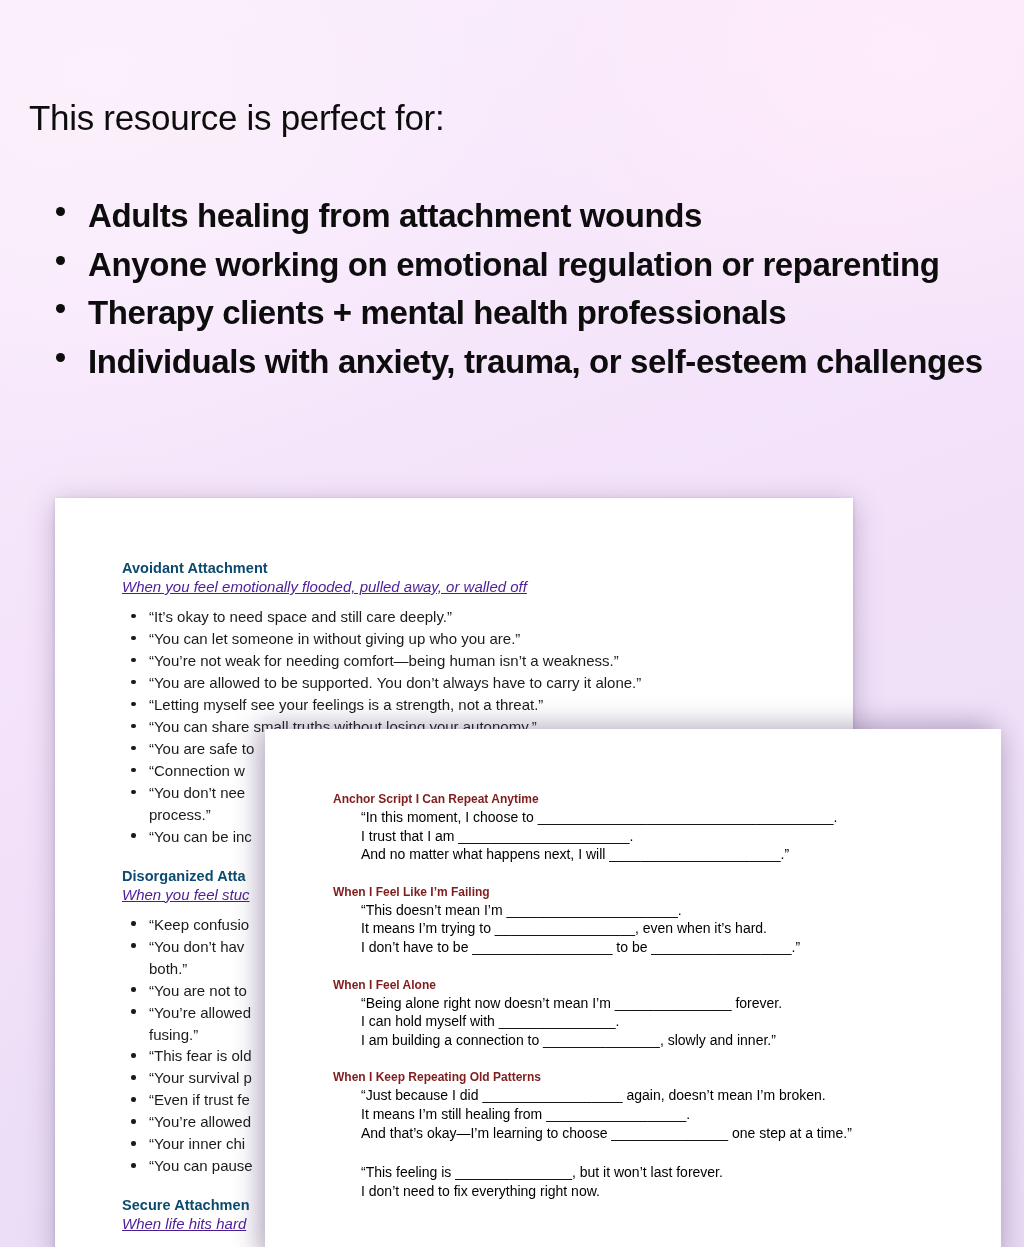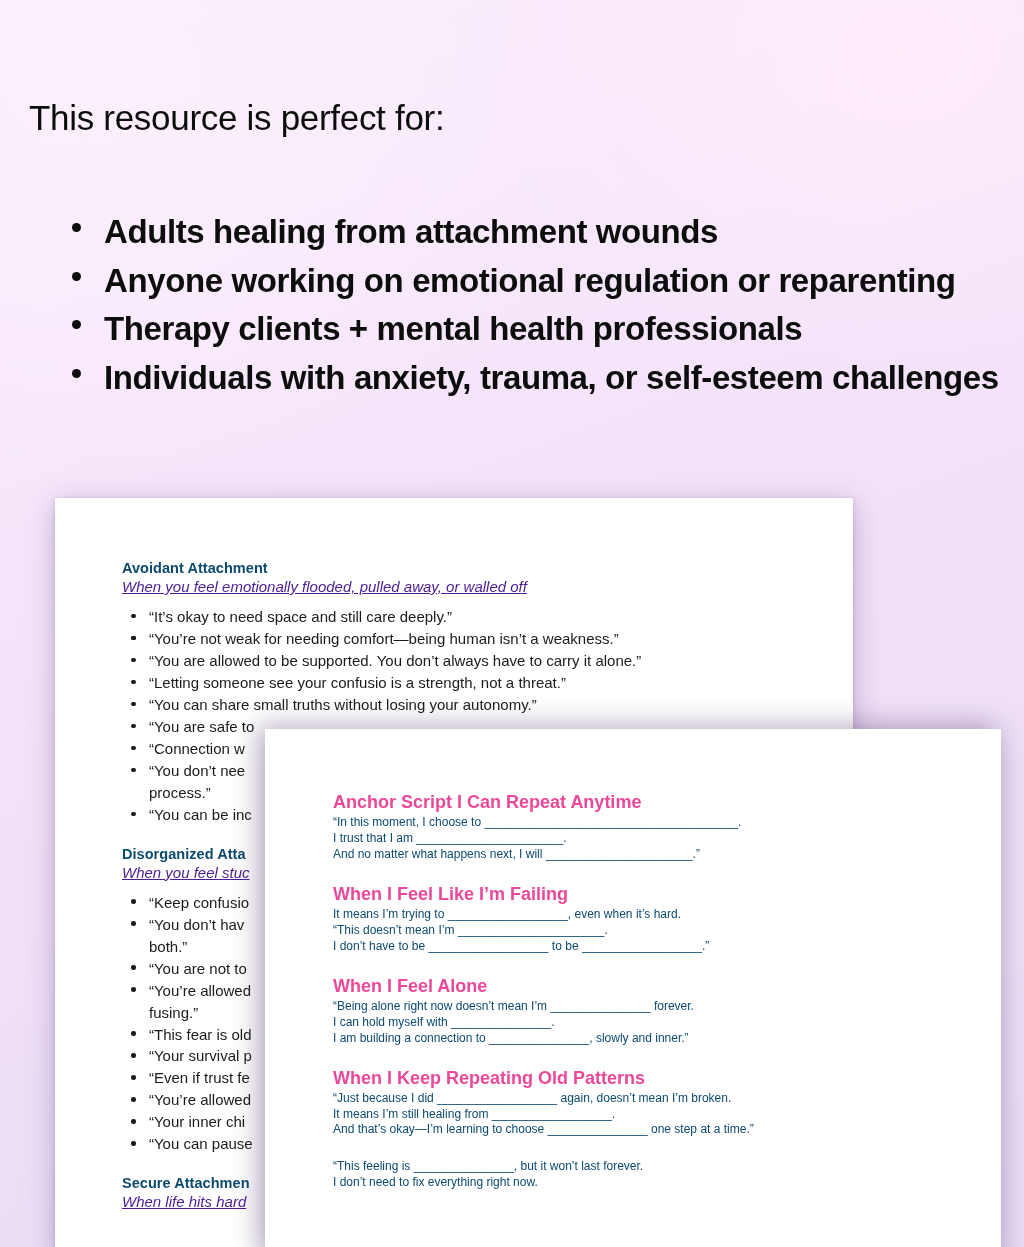--- a/index.html
+++ b/index.html
@@ -43,21 +43,21 @@
     font-weight: 400;
     letter-spacing: -0.3px;
     color: #0d0d0d;
     line-height: 1.12;
   }
   .promo-list {
     position: absolute;
     left: 44px;
     top: 192px;
     width: 950px;
-    margin: 16px;
+    margin: 0;
     padding: 0;
     list-style: none;
   }
   .promo-list li {
     position: relative;
     padding-left: 44px;
     font-size: 33px;
     font-weight: 700;
     color: #0d0d0d;
     line-height: 1.47;
@@ -142,30 +142,31 @@
     width: 4.5px;
     height: 4.5px;
     border-radius: 50%;
     background: #1b1b1b;
   }
 
   
   .script-block { margin-bottom: 21px; }
   .script-block:last-child { margin-bottom: 0; }
   .script-head {
-    font-size: 18px;
+    font-size: 12px;
     font-weight: 700;
-    color: #ec4899;
+    color: #7f1d1d;
     margin: 0 0 2px 0;
   }
   .script-line {
-    font-size: 12px;
+    font-size: 14px;
     line-height: 1.33;
-    color: #0c4a6e;
+    color: #000000;
     white-space: pre;
+    margin-left: 28px;
   }
 
   
   .bottom-fade {
     position: absolute;
     left: 0;
     right: 0;
     bottom: 0;
     height: 0;
     pointer-events: none;
@@ -199,24 +200,24 @@
   </div>
 
   <div class="doc doc-back">
     <div class="doc-inner-back">
 
       <div class="sec">
         <p class="sec-title">Avoidant Attachment</p>
         <p class="sec-sub">When you feel emotionally flooded, pulled away, or walled off</p>
         <ul class="sec-list">
           <li><span class="dot"></span><span>“It’s okay to need space and still care deeply.”</span></li>
-          <li><span class="dot"></span></li>
+          <li><span class="dot"></span><span>“You can let someone in without giving up who you are.”</span></li>
           <li><span class="dot"></span><span>“You’re not weak for needing comfort—being human isn’t a weakness.”</span></li>
           <li><span class="dot"></span><span>“You are allowed to be supported. You don’t always have to carry it alone.”</span></li>
-          <li><span class="dot"></span><span>“Letting someone see your confusio is a strength, not a threat.”</span></li>
+          <li><span class="dot"></span><span>“Letting myself see your feelings is a strength, not a threat.”</span></li>
           <li><span class="dot"></span><span>“You can share small truths without losing your autonomy.”</span></li>
           <li><span class="dot"></span><span>“You are safe to</span></li>
           <li><span class="dot"></span><span>“Connection w</span></li>
           <li><span class="dot"></span><span>“You don’t nee
 process.”</span></li>
           <li><span class="dot"></span><span>“You can be inc</span></li>
         </ul>
       </div>
 
       <div class="sec">
@@ -251,22 +252,22 @@
 
       <div class="script-block">
         <p class="script-head">Anchor Script I Can Repeat Anytime</p>
         <div class="script-line">“In this moment, I choose to ______________________________________.</div>
         <div class="script-line">I trust that I am ______________________.</div>
         <div class="script-line">And no matter what happens next, I will ______________________.”</div>
       </div>
 
       <div class="script-block">
         <p class="script-head">When I Feel Like I’m Failing</p>
+        <div class="script-line">“This doesn’t mean I’m ______________________.</div>
         <div class="script-line">It means I’m trying to __________________, even when it’s hard.</div>
-        <div class="script-line">“This doesn’t mean I’m ______________________.</div>
         <div class="script-line">I don’t have to be __________________ to be __________________.”</div>
       </div>
 
       <div class="script-block">
         <p class="script-head">When I Feel Alone</p>
         <div class="script-line">“Being alone right now doesn’t mean I’m _______________ forever.</div>
         <div class="script-line">I can hold myself with _______________.</div>
         <div class="script-line">I am building a connection to _______________, slowly and inner.”</div>
       </div>
 

